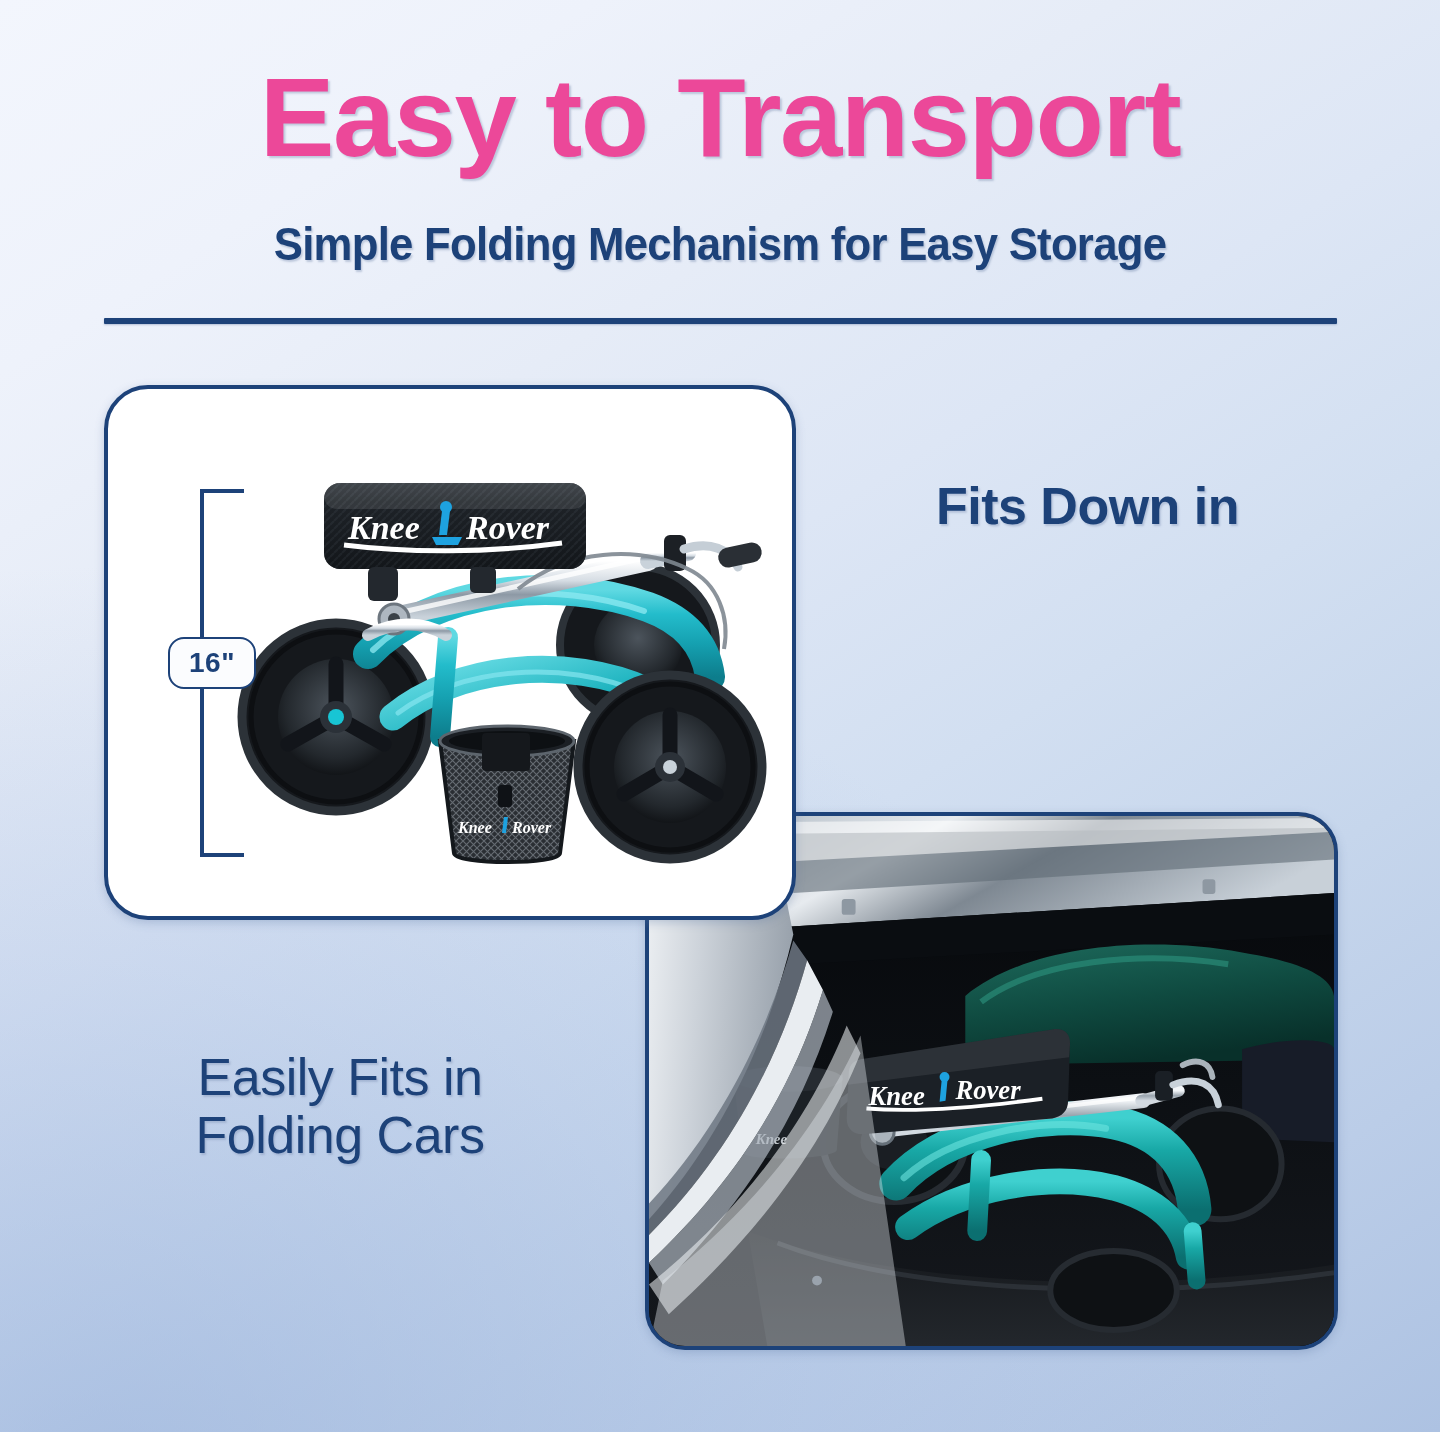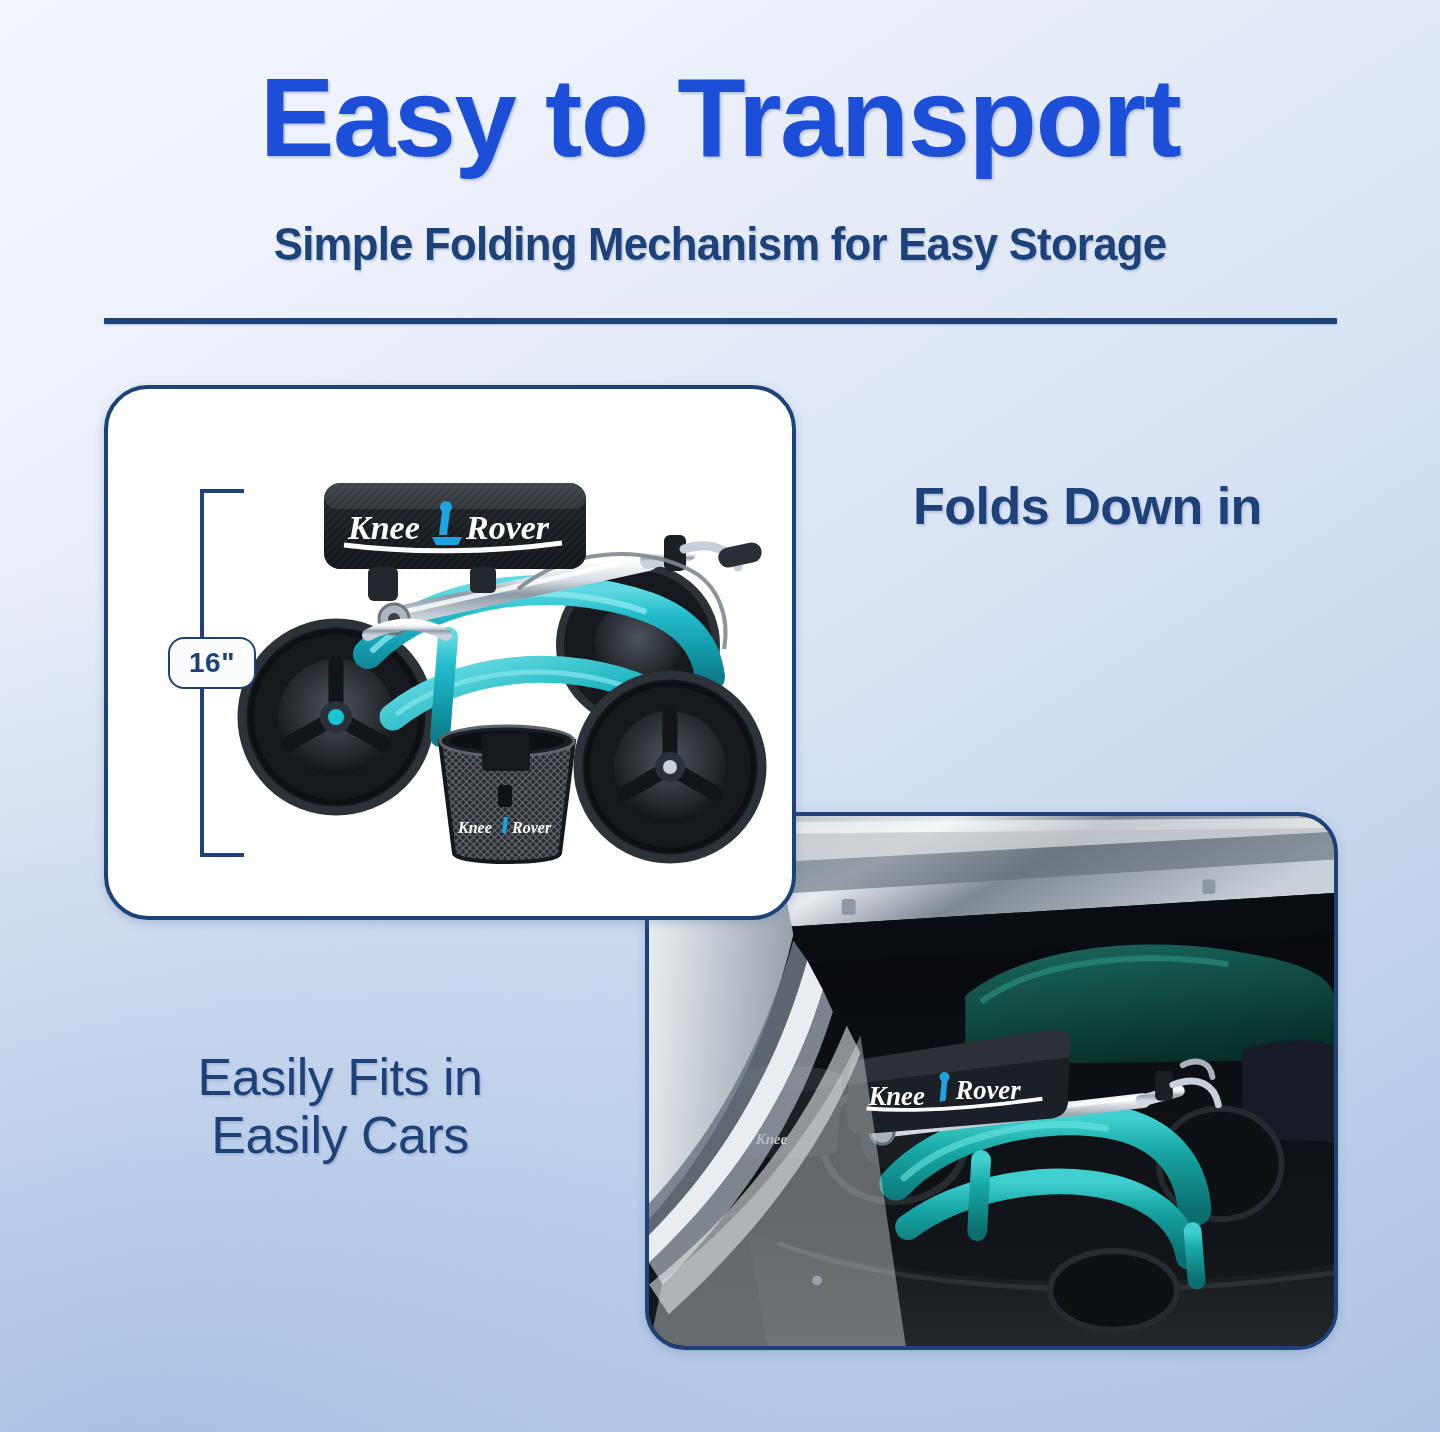--- a/index.html
+++ b/index.html
@@ -28,21 +28,21 @@
     position:absolute; inset:0;
     background: radial-gradient(120% 95% at 8% 104%, rgba(140,168,214,.55) 0%, rgba(150,176,219,.25) 38%, rgba(255,255,255,0) 68%);
     pointer-events:none;
   }
 
   
   .header { position:absolute; left:0; top:0; width:1440px; }
 
   .page-title {
     text-align:center;
-    color:#1d4ed8;
+    color:#ec4899;
     font-size:112px;
     line-height:1;
     font-weight:bold;
     letter-spacing:-1.5px;
     margin-top:62px;
     text-shadow: 2px 2px 2px rgba(120,140,175,.40);
     font-stretch:condensed;
   }
 
   .page-subtitle {
@@ -297,26 +297,26 @@
         <line x1="452" y1="318" x2="498" y2="345"></line>
         <line x1="452" y1="318" x2="406" y2="345"></line>
       </g>
       <circle cx="452" cy="318" r="15" fill="#2b3138"></circle>
       <circle cx="452" cy="318" r="7" fill="#c9d2da"></circle>
     </g>
   </svg>
 </div>
 
 <div class="feature-right">
-  <div>Folds Down in</div>
+  <div>Fits Down in</div>
 </div>
 
 <div class="feature-left">
   <div>Easily Fits in</div>
-  <div>Easily Cars</div>
+  <div>Folding Cars</div>
 </div>
 
 <div class="trunk-card">
   <svg class="trunk-inner" viewBox="0 0 693 538" preserveAspectRatio="xMidYMid slice">
     <defs>
       <linearGradient id="bodyG" x1="0" y1="0" x2="1" y2="0.2">
         <stop offset="0%" stop-color="#eef1f4"></stop>
         <stop offset="40%" stop-color="#cdd3da"></stop>
         <stop offset="100%" stop-color="#9aa3ad"></stop>
       </linearGradient>

